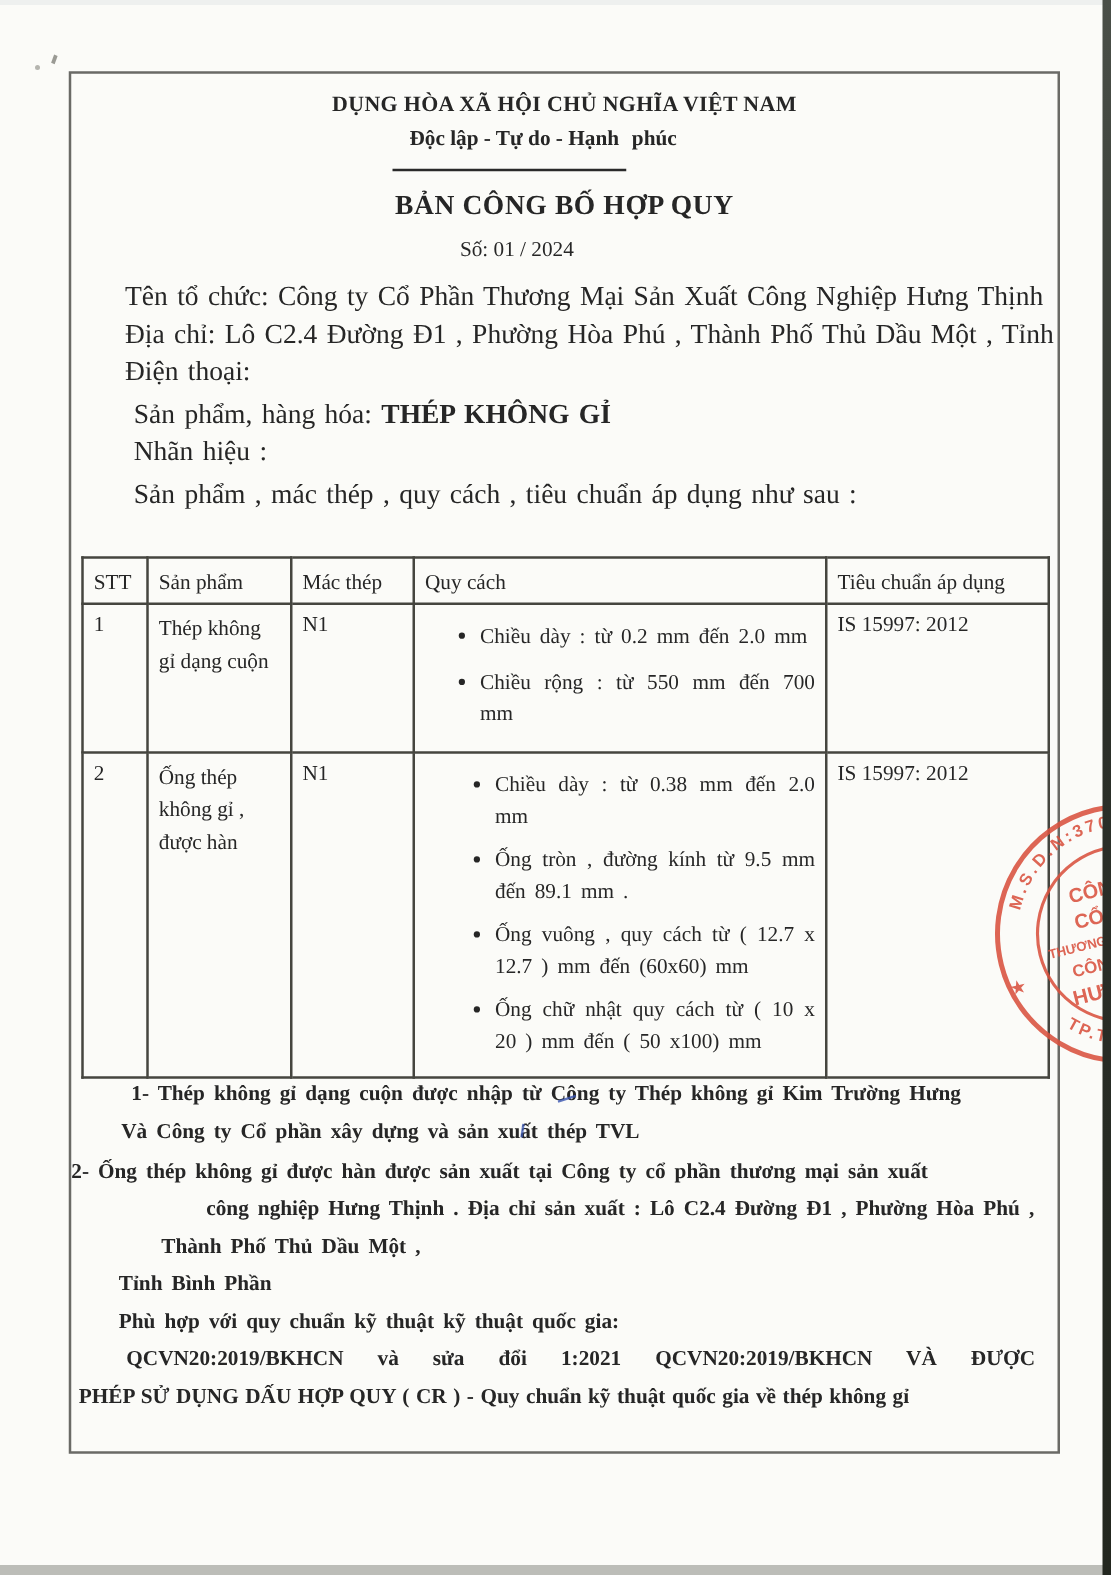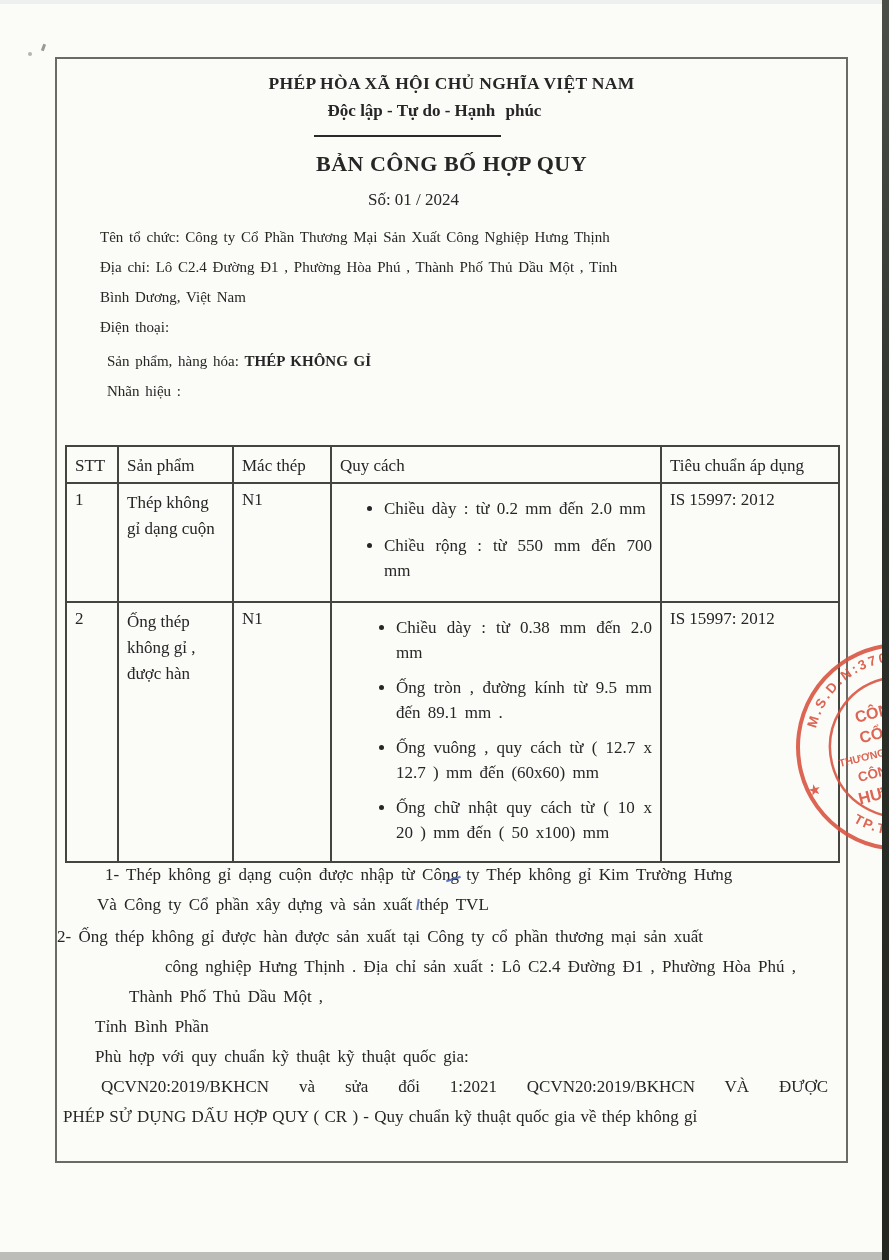--- a/index.html
+++ b/index.html
@@ -26,21 +26,21 @@
   .national-title{font-size:17.5px;font-weight:bold;letter-spacing:.3px;}
   .motto{margin-top:7px;font-size:17px;font-weight:bold;transform:translateX(-24px);}
   .motto .uline{border-bottom:2px solid #2a2a2a;padding:0 6px 15px 14px;}
   .doc-title{position:absolute;top:92px;left:16px;width:100%;text-align:center;
     font-size:22px;font-weight:bold;letter-spacing:.5px;transform:translateX(-16px);}
   .doc-number{position:absolute;top:131px;left:0;width:100%;text-align:center;
     font-size:17px;transform:translateX(-38px);}
 
   
   .info{position:absolute;top:163px;left:0;width:100%;}
-  .info-line{height:30px;line-height:30px;font-size:15px;padding-left:43px;word-spacing:2px;white-space:nowrap;}
+  .info-line{height:30px;line-height:30px;font-size:22px;padding-left:43px;word-spacing:2px;white-space:nowrap;}
   .info-line.indent2{padding-left:50px;}
   .info-line.gap{margin-top:4px;}
   .product-value{font-weight:bold;}
 
   
   table.spec{position:absolute;left:8px;top:386px;width:773px;border-collapse:collapse;table-layout:fixed;
     font-size:17px;}
   table.spec th,table.spec td{border:2px solid #45453f;vertical-align:top;padding:6px 8px;font-weight:normal;text-align:left;}
   table.spec th{height:28px;box-sizing:border-box;padding-top:9px;}
   .col-stt{width:52px;} .col-sp{width:115px;} .col-mt{width:98px;} .col-qc{width:330px;} .col-tc{width:178px;}
@@ -48,21 +48,21 @@
   td.c-stt{text-align:center;padding-top:10px;}
   td.c-mt{text-align:center;padding-top:10px;}
   td.c-sp{text-align:justify;padding-top:10px;line-height:26px;}
   td.c-tc{padding-top:10px;}
   ul.specs{margin:6px 0 0 0;padding-left:44px;}
   ul.specs li{margin-bottom:12px;line-height:25px;text-align:justify;word-spacing:3px;}
   tr.r2 ul.specs li{margin-bottom:10px;margin-left:12px;}
 
   
   .notes{position:absolute;top:801px;left:0;width:100%;font-size:17px;}
-  .nline{height:30px;line-height:30px;white-space:nowrap;word-spacing:3px;}
+  .nline{height:30px;line-height:30px;white-space:nowrap;word-spacing:3px;font-weight:bold;}
   .nl-0{padding-left:48px;}
   .nl-1{padding-left:40px;}
   .nl-2{margin-top:2px;}
   .nl-3{padding-left:108px;}
   .nl-4{padding-left:72px;}
   .nl-5{padding-left:38px;}
   .nl-6{padding-left:38px;}
   .nl-7{padding-left:44px;padding-right:18px;white-space:normal;text-align:justify;text-align-last:justify;word-spacing:6px;}
   .nl-8{padding-left:6px;word-spacing:1px;}
 
@@ -81,33 +81,33 @@
 </head>
 <body>
 
 <div class="edge-top"></div>
 <div class="speck1"></div>
 <div class="speck2"></div>
 
 <div class="frame">
 
   <div class="hdr">
-    <div class="national-title">PHÉP HÒA XÃ HỘI CHỦ NGHĨA VIỆT NAM</div>
+    <div class="national-title">DỤNG HÒA XÃ HỘI CHỦ NGHĨA VIỆT NAM</div>
     <div class="motto"><span class="uline">Độc lập - Tự do - Hạnh</span><span> phúc</span></div>
   </div>
   <div class="doc-title">BẢN CÔNG BỐ HỢP QUY</div>
   <div class="doc-number">Số: 01 / 2024</div>
 
   <div class="info">
     <div class="info-line">Tên tổ chức: Công ty Cổ Phần Thương Mại Sản Xuất Công Nghiệp Hưng Thịnh</div>
     <div class="info-line">Địa chỉ: Lô C2.4 Đường Đ1 , Phường Hòa Phú , Thành Phố Thủ Dầu Một , Tỉnh</div>
-    <div class="info-line">Bình Dương, Việt Nam</div>
     <div class="info-line">Điện thoại:</div>
     <div class="info-line indent2 gap"><span>Sản phẩm, hàng hóa: </span><span class="product-value">THÉP KHÔNG GỈ</span></div>
     <div class="info-line indent2">Nhãn hiệu :</div>
+    <div class="info-line indent2 gap">Sản phẩm , mác thép , quy cách , tiêu chuẩn áp dụng như sau :</div>
   </div>
 
   <table class="spec">
     <colgroup>
       <col class="col-stt">
         <col class="col-sp">
         <col class="col-mt">
         <col class="col-qc">
         <col class="col-tc">
     </colgroup>

